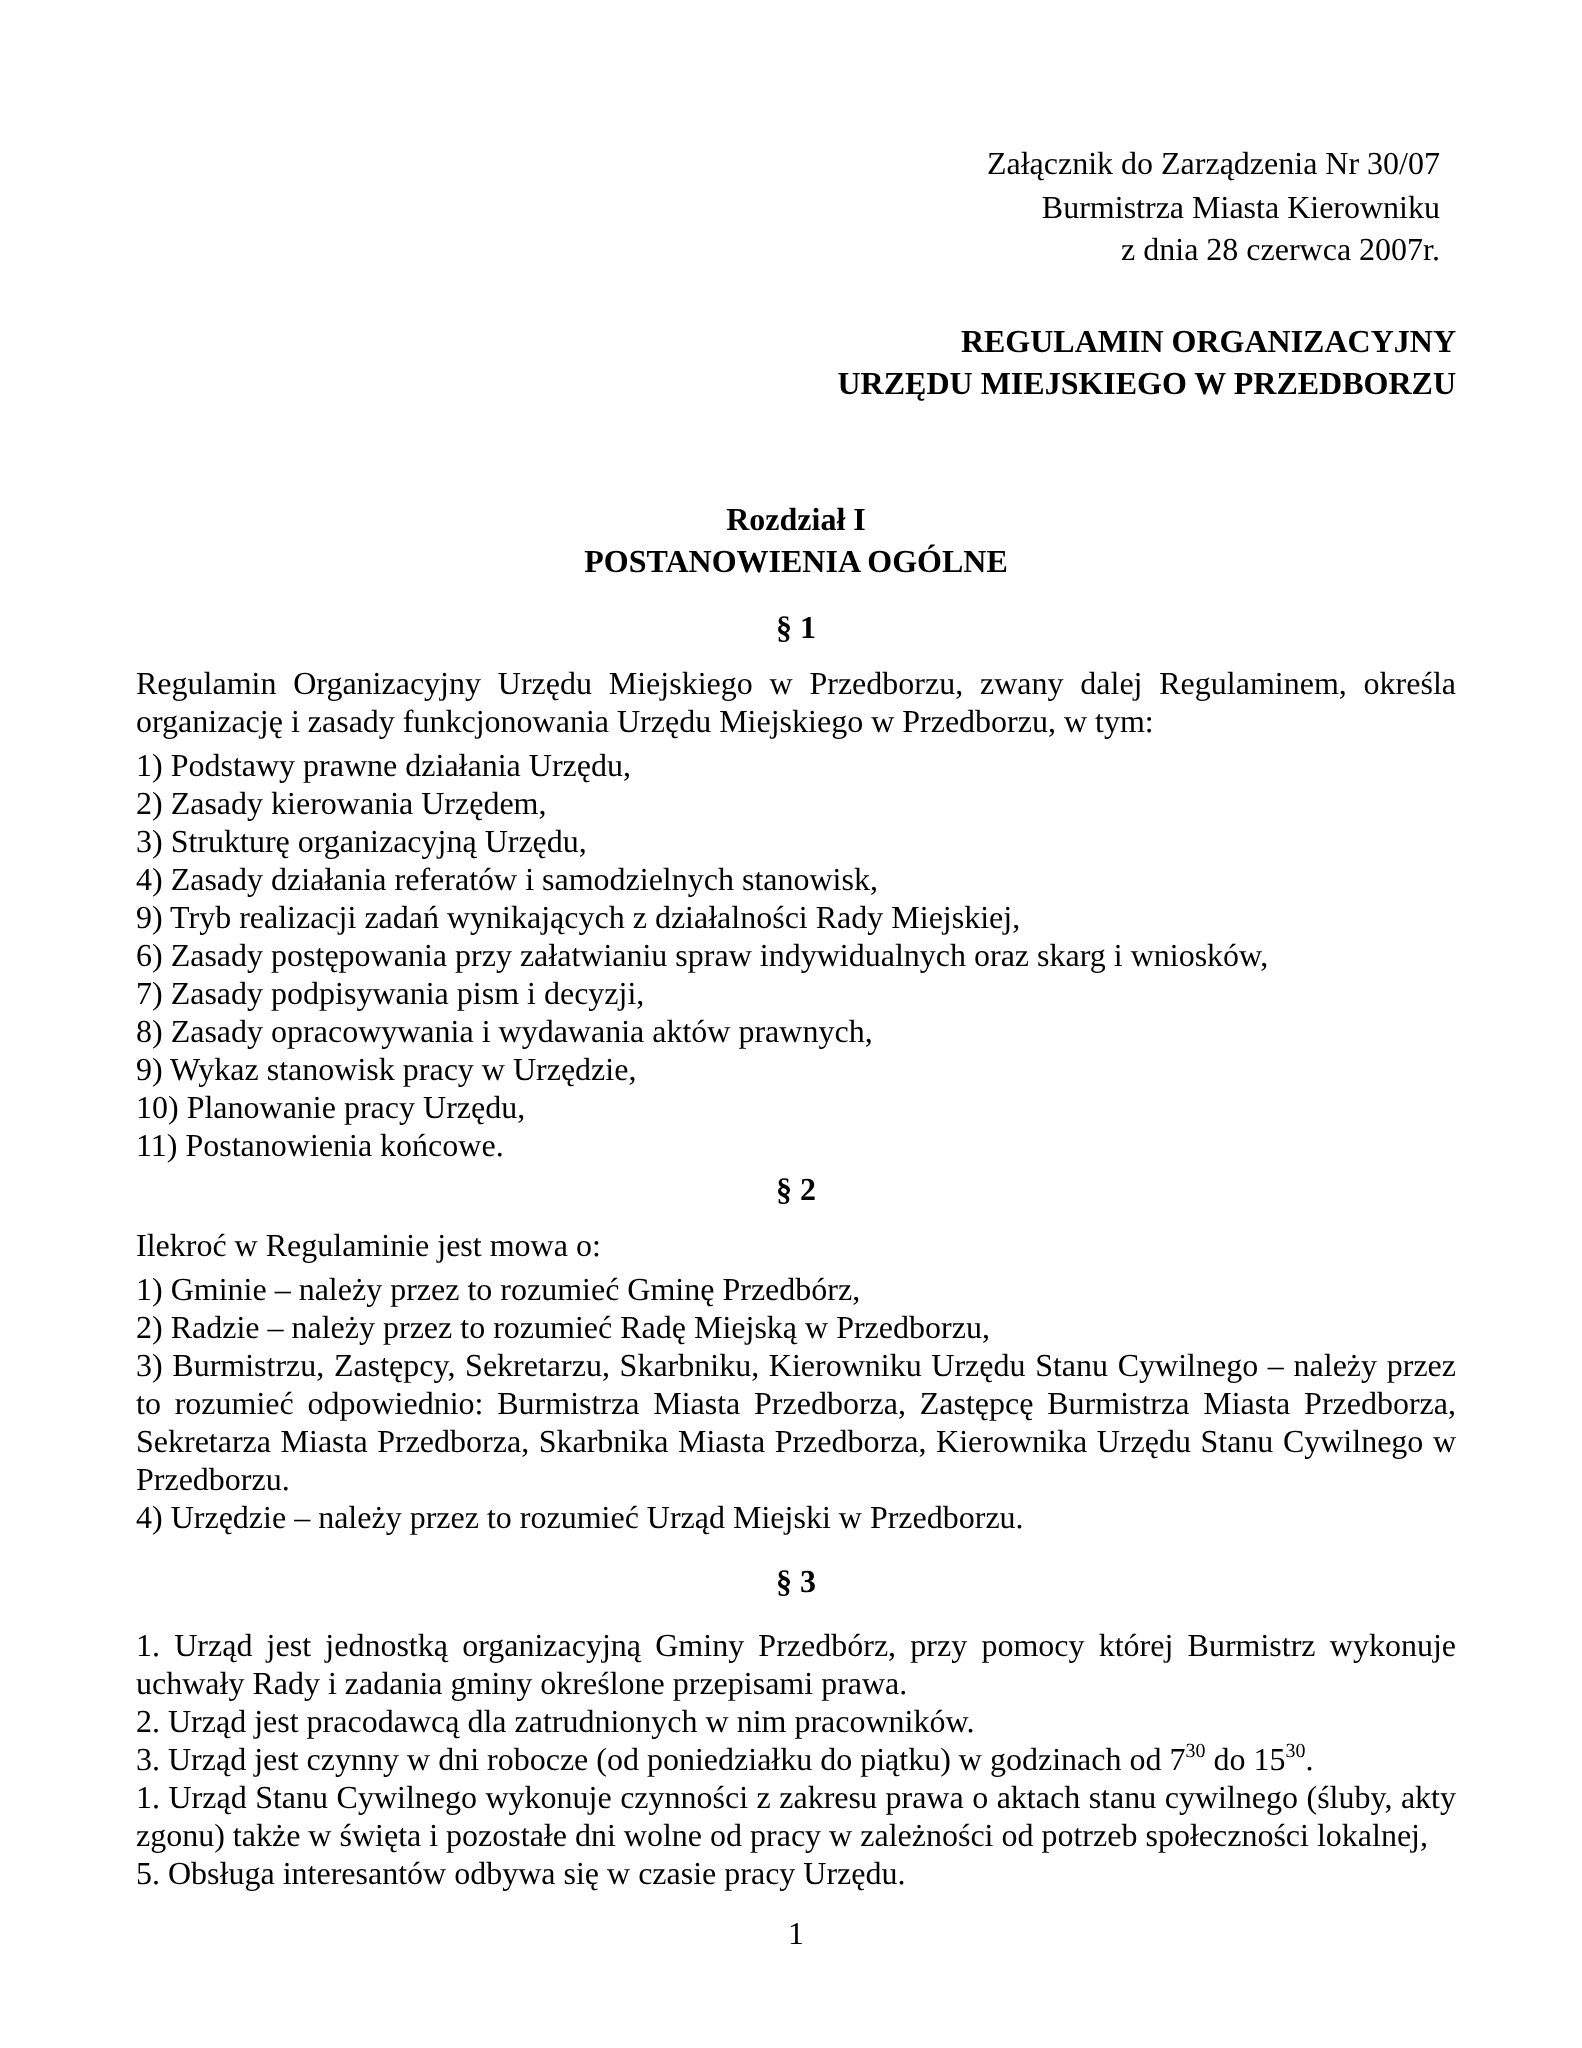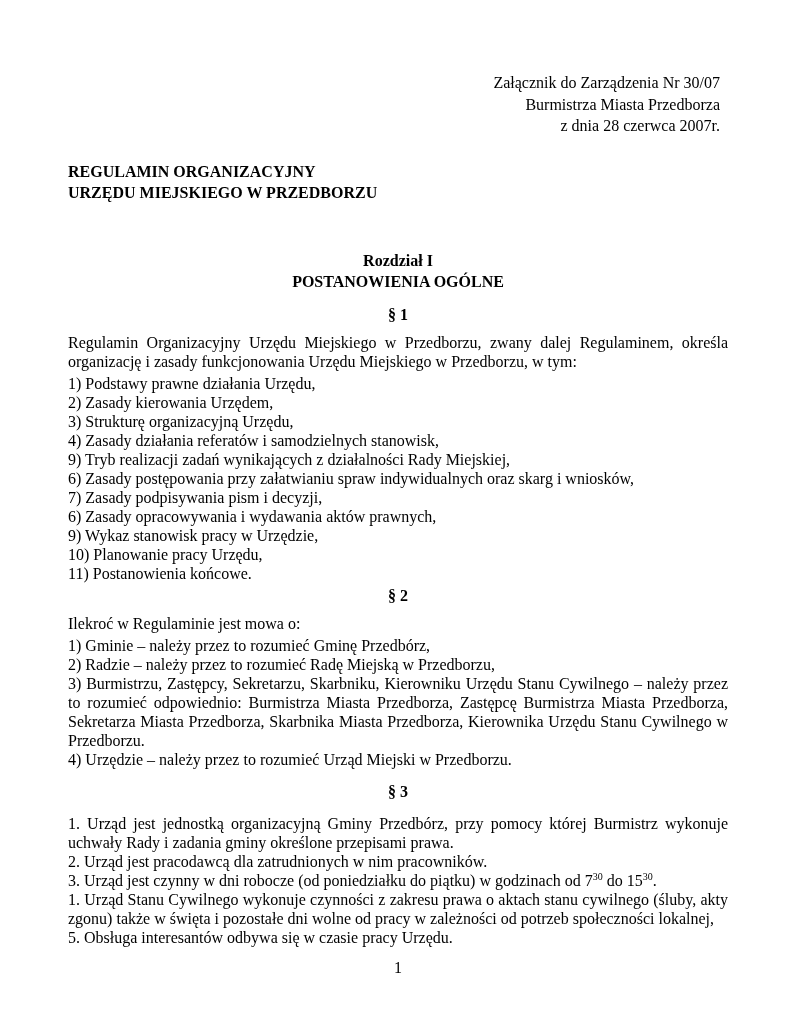--- a/index.html
+++ b/index.html
@@ -20,21 +20,21 @@
     line-height: 19px;
     overflow: hidden;
   }
   .annotation {
     text-align: right;
     line-height: 21.5px;
     margin-right: 8px;
   }
   .doc-title {
     margin-top: 24px;
-    text-align: left;
+    text-align: right;
     font-weight: bold;
     line-height: 21.5px;
   }
   .chapter {
     margin-top: 46px;
     text-align: center;
     font-weight: bold;
     line-height: 21.5px;
   }
   .section-head {
@@ -64,21 +64,21 @@
     text-align: center;
   }
 </style>
 </head>
 <body>
 
 <div class="page">
 
   <div class="annotation">
     <div>Załącznik do Zarządzenia Nr 30/07</div>
-    <div>Burmistrza Miasta Przedborza</div>
+    <div>Burmistrza Miasta Kierowniku</div>
     <div>z dnia 28 czerwca 2007r.</div>
   </div>
 
   <div class="doc-title">
     <div>REGULAMIN ORGANIZACYJNY</div>
     <div>URZĘDU MIEJSKIEGO W PRZEDBORZU</div>
   </div>
 
   <div class="chapter">
     <div>Rozdział I</div>
@@ -88,21 +88,21 @@
   <div class="section-head s1-head">§ 1</div>
   <p class="intro">Regulamin Organizacyjny Urzędu Miejskiego w Przedborzu, zwany dalej Regulaminem, określa organizację i zasady funkcjonowania Urzędu Miejskiego w Przedborzu, w tym:</p>
   <div class="list">
     <div class="list-item">1) Podstawy prawne działania Urzędu,</div>
     <div class="list-item">2) Zasady kierowania Urzędem,</div>
     <div class="list-item">3) Strukturę organizacyjną Urzędu,</div>
     <div class="list-item">4) Zasady działania referatów i samodzielnych stanowisk,</div>
     <div class="list-item">9) Tryb realizacji zadań wynikających z działalności Rady Miejskiej,</div>
     <div class="list-item">6) Zasady postępowania przy załatwianiu spraw indywidualnych oraz skarg i wniosków,</div>
     <div class="list-item">7) Zasady podpisywania pism i decyzji,</div>
-    <div class="list-item">6) Zasady opracowywania i wydawania aktów prawnych,</div>
+    <div class="list-item">8) Zasady opracowywania i wydawania aktów prawnych,</div>
     <div class="list-item">9) Wykaz stanowisk pracy w Urzędzie,</div>
     <div class="list-item">10) Planowanie pracy Urzędu,</div>
     <div class="list-item">11) Postanowienia końcowe.</div>
   </div>
 
   <div class="section-head s2-head">§ 2</div>
   <p class="intro">Ilekroć w Regulaminie jest mowa o:</p>
   <div class="list">
     <div class="list-item">1) Gminie – należy przez to rozumieć Gminę Przedbórz,</div>
     <div class="list-item">2) Radzie – należy przez to rozumieć Radę Miejską w Przedborzu,</div>

